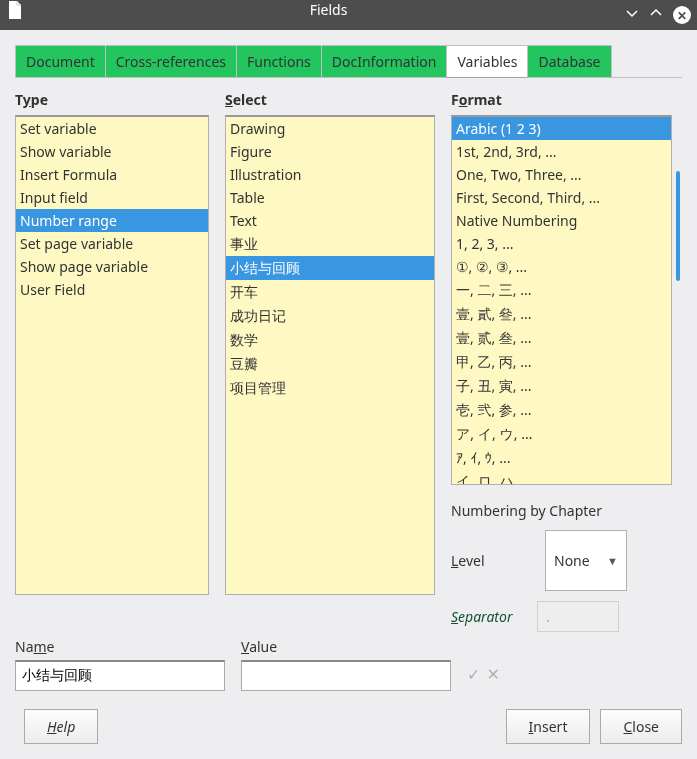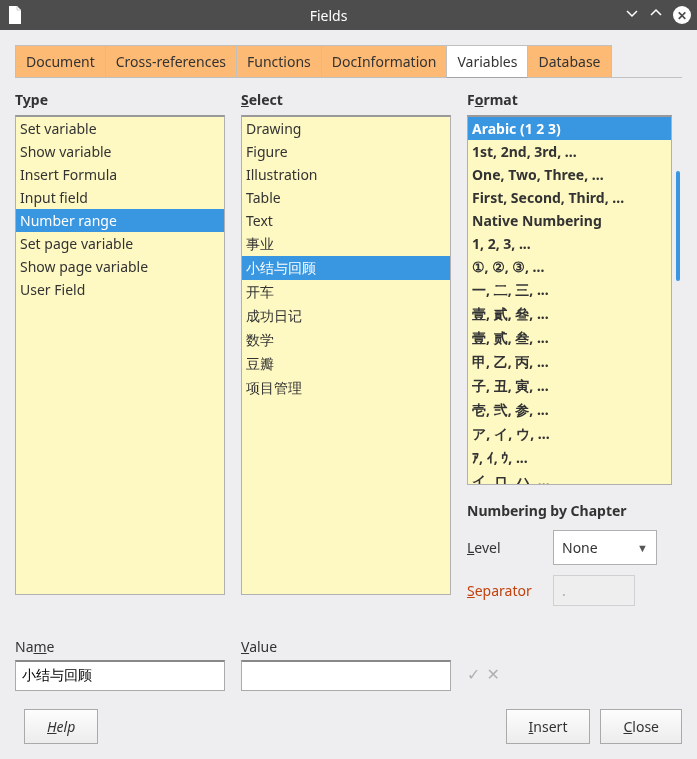--- a/index.html
+++ b/index.html
@@ -1,49 +1,49 @@
 <!DOCTYPE html>
 <html><head>
 <meta charset="utf-8">
 <style>
 * { box-sizing: border-box; margin: 0; padding: 0; }
 body { font-family: "Segoe UI", "Noto Sans", sans-serif; font-size: 13px; color: #333; background: #e8e8e8; width: 697px; height: 759px; overflow: hidden; }
-.titlebar { background: #4d4d4d; color: #fff; height: 30px; display: flex; align-items: center; padding: 0 6px; }
+.titlebar { background: #4d4d4d; color: #fff; height: 30px; display: flex; padding: 0 6px; }
 .titlebar .doc-icon { width: 18px; height: 20px; margin-right: 8px; display: flex; align-items: center; justify-content: center; }
 .titlebar .title { flex: 1; text-align: center; font-size: 14px; }
 .titlebar .wincontrols { display: flex; gap: 10px; align-items: center; }
 .titlebar .wincontrols span { cursor: pointer; }
 .titlebar .close-btn { background: #fff; color: #4d4d4d; border-radius: 50%; width: 18px; height: 18px; display: flex; align-items: center; justify-content: center; font-weight: bold; font-size: 12px; }
 .dialog-body { background: #eeeef0; padding: 15px; height: calc(759px - 30px); display: flex; flex-direction: column; }
 .tabs { display: flex; border-bottom: 1px solid #c0c0c0; }
-.tab { padding: 6px 10px; border: 1px solid #c0c0c0; border-bottom: none; background: #fdba74; margin-right: -1px; font-size: 14px; cursor: pointer; }
+.tab { padding: 6px 10px; border: 1px solid #c0c0c0; border-bottom: none; background: #22c55e; margin-right: -1px; font-size: 14px; cursor: pointer; }
 .tab.active { background: #fff; border-bottom: 1px solid #a3a3a3; margin-bottom: -1px; }
 .columns { display: flex; gap: 16px; margin-top: 12px; flex: 1; min-height: 0; }
 .col { display: flex; flex-direction: column; min-height: 0; }
-.col-type { width: 210px; }
+.col-type { width: 194px; }
 .col-select { width: 210px; }
 .col-format { flex: 1; }
 .col-header { font-size: 14px; font-weight: bold; margin-bottom: 6px; }
 .col-header .uline { text-decoration: underline; }
 .listbox { border: 1px solid #b0b0b0; border-top: 2px solid #999; background: #fef9c3; overflow-y: auto; font-size: 14px; }
 .listbox .item { padding: 2px 4px; cursor: pointer; white-space: nowrap; }
 .listbox .item.selected { background: #3996e0; color: #fff; }
 .listbox-type { height: 480px; }
 .listbox-select { height: 480px; }
 .right-wrap { display: flex; gap: 4px; }
-.listbox-format { height: 370px; flex: 1; font-weight: bold; }
+.listbox-format { height: 370px; flex: 1; }
 .scrollind { width: 6px; background: transparent; position: relative; margin-top: 56px; }
 .scrollind::before { content:""; position:absolute; left:0; top:0; width:4px; height:110px; background:#3996e0; border-radius:3px; }
 .chapter-sec { margin-top: 16px; }
-.chapter-sec .sec-title { font-weight: bold; font-size: 14px; margin-bottom: 10px; }
+.chapter-sec .sec-title { font-weight: normal; font-size: 14px; margin-bottom: 10px; }
 .field-row { display: flex; align-items: center; margin-bottom: 10px; }
 .field-row label { width: 86px; font-size: 14px; }
 .field-row label .uline { text-decoration: underline; }
-.field-row.disabled label { color: #c2410c; }
-.select { border: 1px solid #b0b0b0; background: #fff; padding: 7px 8px; width: 104px; display: flex; justify-content: space-between; align-items: center; cursor: pointer; font-size: 14px; }
+.field-row.disabled label { color: #14532d; font-style: italic; }
+.select { border: 1px solid #b0b0b0; background: #fff; padding: 20px 8px; width: 82px; display: flex; justify-content: space-between; align-items: center; cursor: pointer; font-size: 14px; margin-left: 8px; }
 .select .chev { font-size: 11px; color: #555; }
 .sep-input { border: 1px solid #d0d0d0; background: #eee; padding: 5px 8px; width: 82px; color: #aaa; font-size: 14px; }
 .bottom-fields { display: flex; gap: 16px; margin-top: 12px; align-items: flex-end; }
 .bf-col { display: flex; flex-direction: column; }
 .bf-label { font-size: 14px; margin-bottom: 4px; }
 .bf-label .uline { text-decoration: underline; }
 .text-input { border: 1px solid #aaa; border-top: 2px solid #888; background: #fff; padding: 6px 6px; font-size: 14px; width: 210px; }
 .checkx { color: #b0b0b0; font-size: 16px; display: flex; gap: 6px; padding-bottom: 6px; }
 .buttons { display: flex; margin-top: 18px; }
 .buttons .spacer { flex: 1; }

